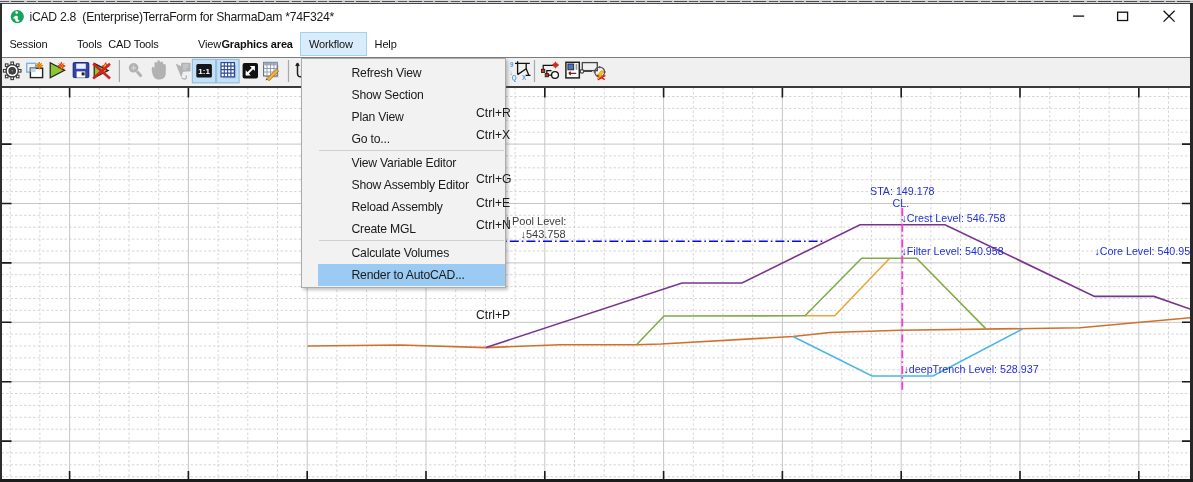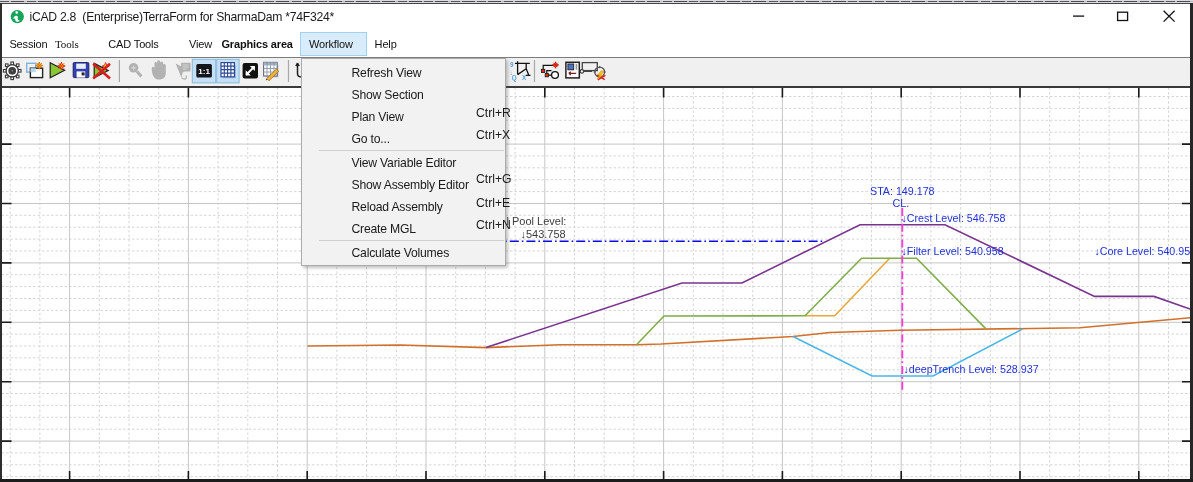--- a/index.html
+++ b/index.html
@@ -168,23 +168,23 @@
 <svg style="position:absolute;left:0;top:0;" width="1193" height="30" viewBox="0 0 1193 30">
 <circle cx="17.3" cy="16.6" r="6.6" fill="#16a35a"></circle>
 <path d="M15.5,11.5 C17.5,10.8 18.8,11.8 17.8,13.2 C17,14.3 15.2,13.9 15.5,12.5 Z" fill="#fff"></path>
 <path d="M15.2,16 C16.8,15.2 18.4,16 17.8,17.8 C17.2,19.5 18.3,20.5 19.6,20.2 C18.9,22.2 15.9,22.4 15.4,20.2 C15,18.6 14.2,18.3 13.4,18.9 C13.2,17.5 14,16.6 15.2,16 Z" fill="#fff"></path>
 <path d="M1073,16.1 H1084.2" stroke="#111" stroke-width="1.3"></path>
 <rect x="1117.6" y="12.2" width="10" height="8.3" fill="none" stroke="#111" stroke-width="1.3"></rect>
 <path d="M1163.6,10.7 L1174.6,21.6 M1163.6,21.6 L1174.6,10.7" stroke="#111" stroke-width="1.3"></path>
 </svg>
 <div class="abs" id="menubar">
   <span class="mb" style="left:9.4px;">Session</span>
-  <span class="mb" style="left:55px;font-family:Liberation Serif, serif;">Tools</span>
+  <span class="mb" style="left:77px;">Tools</span>
   <span class="mb" style="left:108.3px;">CAD Tools</span>
-  <span class="mb" style="left:189px;">View</span>
+  <span class="mb" style="left:198px;">View</span>
   <span class="mb" style="left:221.4px;font-weight:bold;">Graphics area</span>
   <div id="wfhl"></div>
   <span class="mb" style="left:309px;z-index:2;">Workflow</span>
   <span class="mb" style="left:374.6px;text-align:center;">Help</span>
 </div>
 <div class="abs" id="dropdown">
 <div class="mi"><span>Refresh View</span><span class="sc">Ctrl+R</span></div>
 <div class="mi"><span>Show Section</span><span class="sc">Ctrl+X</span></div>
 <div class="mi"><span>Plan View</span></div>
 <div class="mi"><span>Go to...</span><span class="sc">Ctrl+G</span></div>
@@ -192,15 +192,16 @@
       <div></div>
     </div>
 <div class="mi"><span>View Variable Editor</span><span class="sc">Ctrl+E</span></div>
 <div class="mi"><span>Show Assembly Editor</span><span class="sc">Ctrl+N</span></div>
 <div class="mi"><span>Reload Assembly</span></div>
 <div class="mi"><span>Create MGL</span></div>
 <div class="msep">
       <div></div>
     </div>
 <div class="mi"><span>Calculate Volumes</span></div>
+<div class="mi hl"><span>Render to AutoCAD...</span><span class="sc">Ctrl+P</span></div>
 </div>
 <div class="abs" id="bl"></div>
 <div class="abs" id="br"></div>
 <div class="abs" id="bb"></div>
 </body></html>

